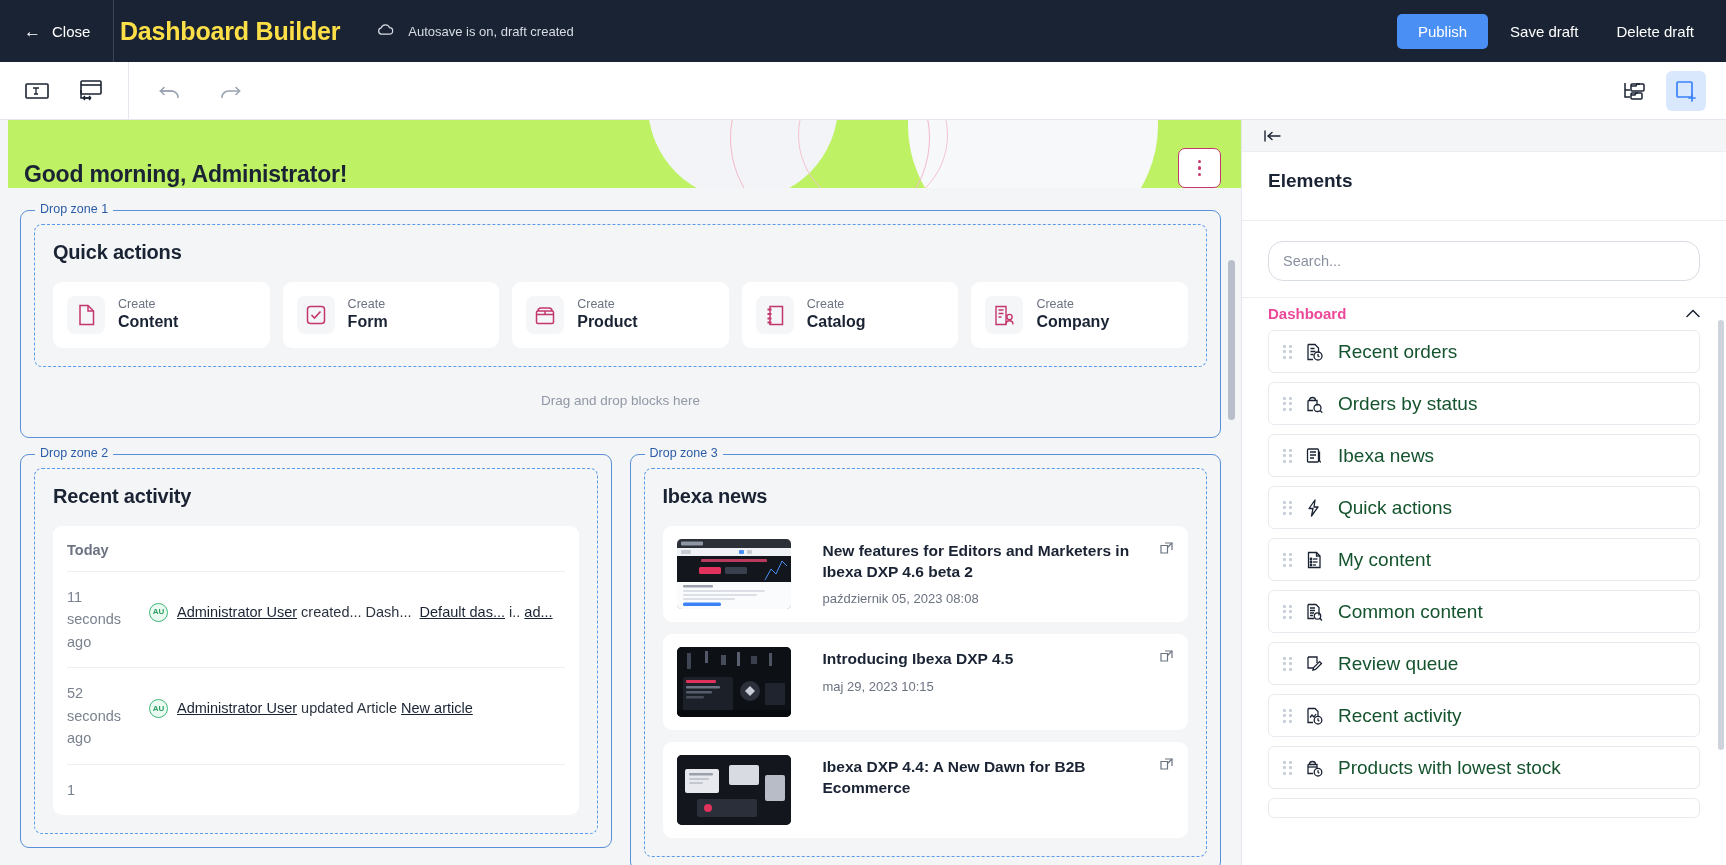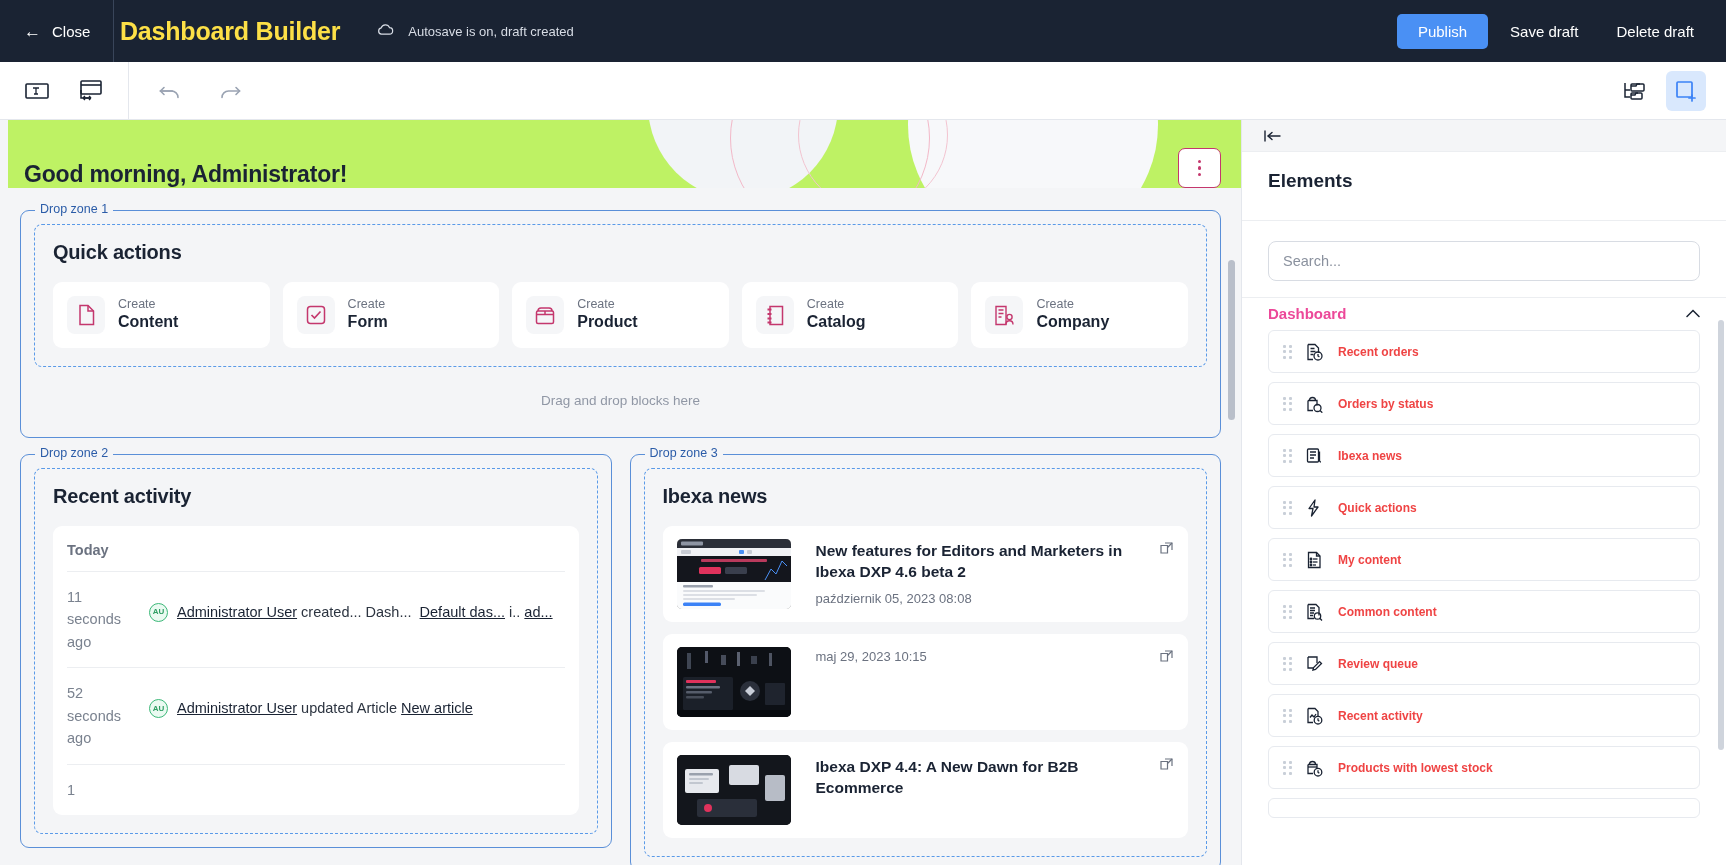--- a/index.html
+++ b/index.html
@@ -198,21 +198,21 @@
     font-size: 8px; font-weight: bold;
     display: flex; align-items: center; justify-content: center;
     flex-shrink: 0; margin-top: 17px;
   }
   .ra-msg { flex: 1; min-width: 0; white-space: nowrap; overflow: hidden; padding-top: 15px; }
   .ra-msg a { color: #1a2333; text-decoration: underline; }
 
   
   .news-card {
     background: #fff; border-radius: 9px; margin-bottom: 12px;
-    display: flex; gap: 25px; padding: 13px 14px; position: relative;
+    display: flex; gap: 32px; padding: 13px 14px; position: relative;
   }
   .news-thumb {
     width: 114px; height: 70px; border-radius: 5px; flex-shrink: 0;
     overflow: hidden; background: #111;
   }
   .news-body { flex: 1; min-width: 0; padding-top: 2px; padding-right: 20px; }
   .news-title {
     font-size: 15.5px; font-weight: bold; color: #1a2333;
     line-height: 1.33; margin-bottom: 9px;
   }
@@ -247,21 +247,21 @@
     cursor: pointer; color: #1a2333;
   }
   .rp-title {
     font-size: 19px; font-weight: bold; color: #1a2333;
     padding: 18px 26px 28px 26px;
     border-bottom: 1px solid #eceef1;
   }
   .rp-search-wrap { padding: 20px 26px 16px 26px; }
   .rp-search {
     width: 100%; height: 40px; border: 1px solid #d8dce3;
-    border-radius: 8px; padding: 0 14px; font-size: 14.5px;
+    border-radius: 15px; padding: 0 14px; font-size: 14.5px;
     color: #1a2333; font-family: inherit; background: #fff;
   }
   .rp-search::placeholder { color: #8a919e; }
   .rp-group-head {
     display: flex; align-items: center; justify-content: space-between;
     padding: 6px 26px 8px 26px;
     border-top: 1px solid #eceef1;
     cursor: pointer;
   }
   .rp-group-title { font-size: 15px; font-weight: bold; color: #ec4899; }
@@ -270,21 +270,21 @@
     height: 43px; border: 1px solid #e7eaef; border-radius: 6px;
     margin-bottom: 9px; display: flex; align-items: center;
     gap: 14px; padding-left: 14px; background: #fff; cursor: grab;
   }
   .drag-dots {
     width: 9px; display: grid; grid-template-columns: 3px 3px;
     gap: 2.5px; flex-shrink: 0;
   }
   .drag-dots i { width: 3px; height: 3px; background: #c9cfd8; border-radius: 1px; display: block; }
   .rp-item-icon { color: #1a2333; display: flex; align-items: center; width: 18px; flex-shrink: 0; }
-  .rp-item-label { font-size: 12px; font-weight: bold; color: #ef4444; }
+  .rp-item-label { font-size: 19px; font-weight: normal; color: #14532d; }
   .rp-sb {
     position: absolute; right: 2px; top: 200px;
     width: 6px; height: 430px; border-radius: 4px; background: #cfd4dc;
   }
   .chev { display: block; }
 </style>
 </head>
 <body>
 
 <div class="app">
@@ -561,20 +561,21 @@
                       <rect x="9" y="44" width="26" height="2.5" rx="1" fill="#565d6b"></rect>
                       <rect x="9" y="49" width="18" height="2.5" rx="1" fill="#464c58"></rect>
                       <rect x="22" y="63" width="18" height="4" fill="#2a2f39"></rect>
                       <circle cx="73" cy="44" r="10" fill="#2b303b"></circle>
                       <path d="M68 44l5-5 5 5-5 5z" fill="#c9ced8"></path>
                       <rect x="88" y="36" width="20" height="22" rx="1" fill="#1f242e"></rect>
                       <rect x="0" y="63" width="114" height="7" fill="#070a0e"></rect>
                     </svg>
                   </div>
                   <div class="news-body">
+                    <div class="news-title">Introducing Ibexa DXP 4.5</div>
                     <div class="news-date">maj 29, 2023 10:15</div>
                   </div>
                   <span class="news-ext">
                     <svg width="15" height="15" viewBox="0 0 15 15" fill="none" stroke="#6b7280" stroke-width="1.2">
                       <path d="M1 5.5h6.5V13H1z"></path>
                         <path d="M5 3h7v7"></path>
                         <path d="M7.5 7.5L12 3"></path>
                     </svg>
                   </span>
                 </div>

